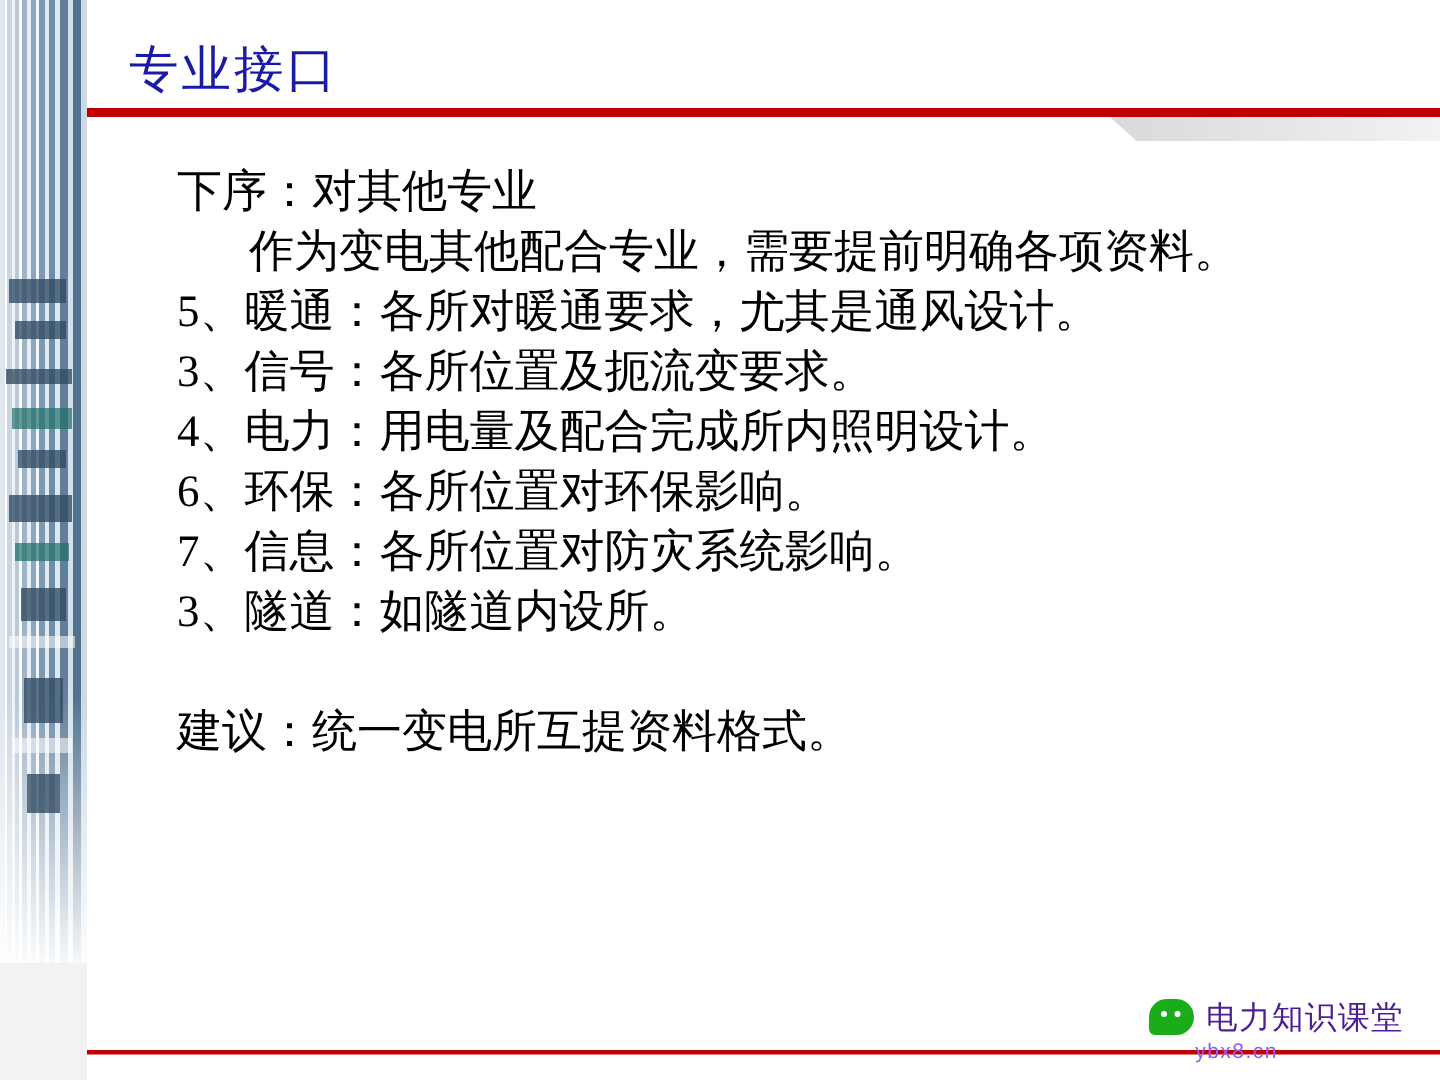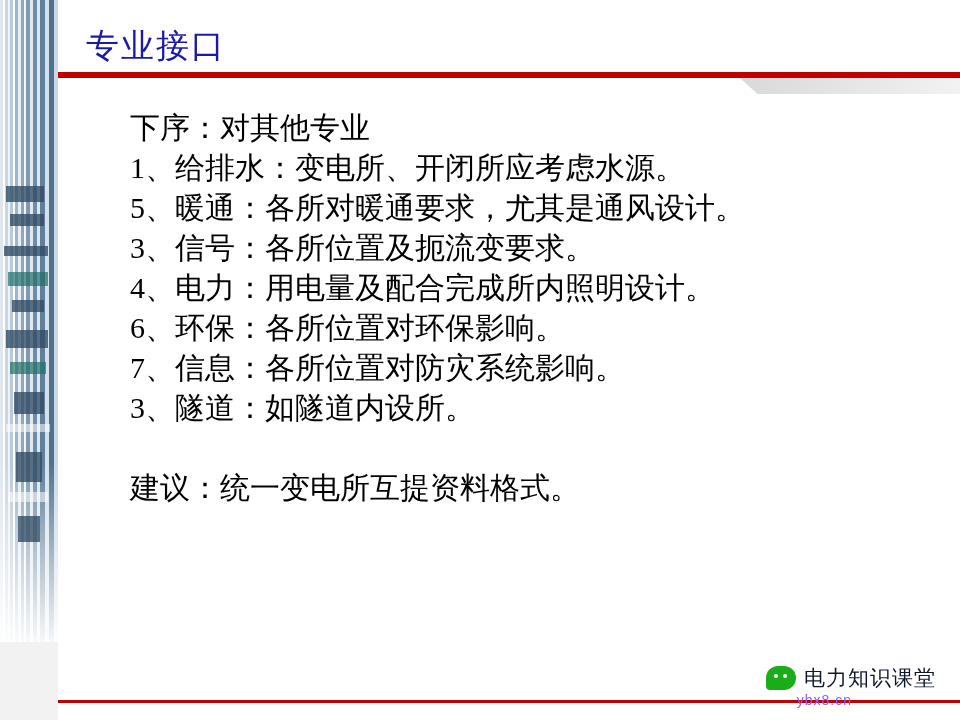--- a/index.html
+++ b/index.html
@@ -108,21 +108,20 @@
 
   
   .body {
     position: absolute;
     left: 118px;
     top: 108px;
     width: 820px;
     color: #000000;
     font-size: 30px;
     line-height: 40px;
-    margin-left: 12px;
   }
   .body .line {
     white-space: pre;
     font-family: "Liberation Serif", "DejaVu Serif", serif;
   }
   .body .indent1 { padding-left: 48px; }
   .body .gap { height: 40px; }
 
   
   .bottom-rule {
@@ -155,21 +154,21 @@
     width: 4px;
     height: 4px;
     border-radius: 50%;
     background: #ffffff;
     top: 8px;
   }
   .wechat-badge::before { left: 8px; }
   .wechat-badge::after  { left: 17px; }
   .footer-text {
     font-size: 21px;
-    color: #0f172a;
+    color: #4c1d95;
     letter-spacing: 1px;
     font-family: "Liberation Serif", "DejaVu Serif", serif;
   }
   .watermark {
     position: absolute;
     right: 108px;
     bottom: 12px;
     font-size: 14px;
     color: #8b5cf6;
     font-family: "Liberation Sans", sans-serif;
@@ -198,21 +197,21 @@
       <div class="blk" style="left:18px; top:516px; width:22px; height:26px;"></div>
     </div>
   </div>
 
   <div class="title">专业接口</div>
   <div class="title-rule"></div>
   <div class="title-rule-shadow"></div>
 
   <div class="body">
     <div class="line">下序：对其他专业</div>
-    <div class="line">1、给排水：变电所、开闭所应考虑水源。</div>
+    <div class="line indent1">作为变电其他配合专业，需要提前明确各项资料。</div>
     <div class="line">5、暖通：各所对暖通要求，尤其是通风设计。</div>
     <div class="line">3、信号：各所位置及扼流变要求。</div>
     <div class="line">4、电力：用电量及配合完成所内照明设计。</div>
     <div class="line">6、环保：各所位置对环保影响。</div>
     <div class="line">7、信息：各所位置对防灾系统影响。</div>
     <div class="line">3、隧道：如隧道内设所。</div>
     <div class="gap"></div>
     <div class="line">建议：统一变电所互提资料格式。</div>
   </div>
 

